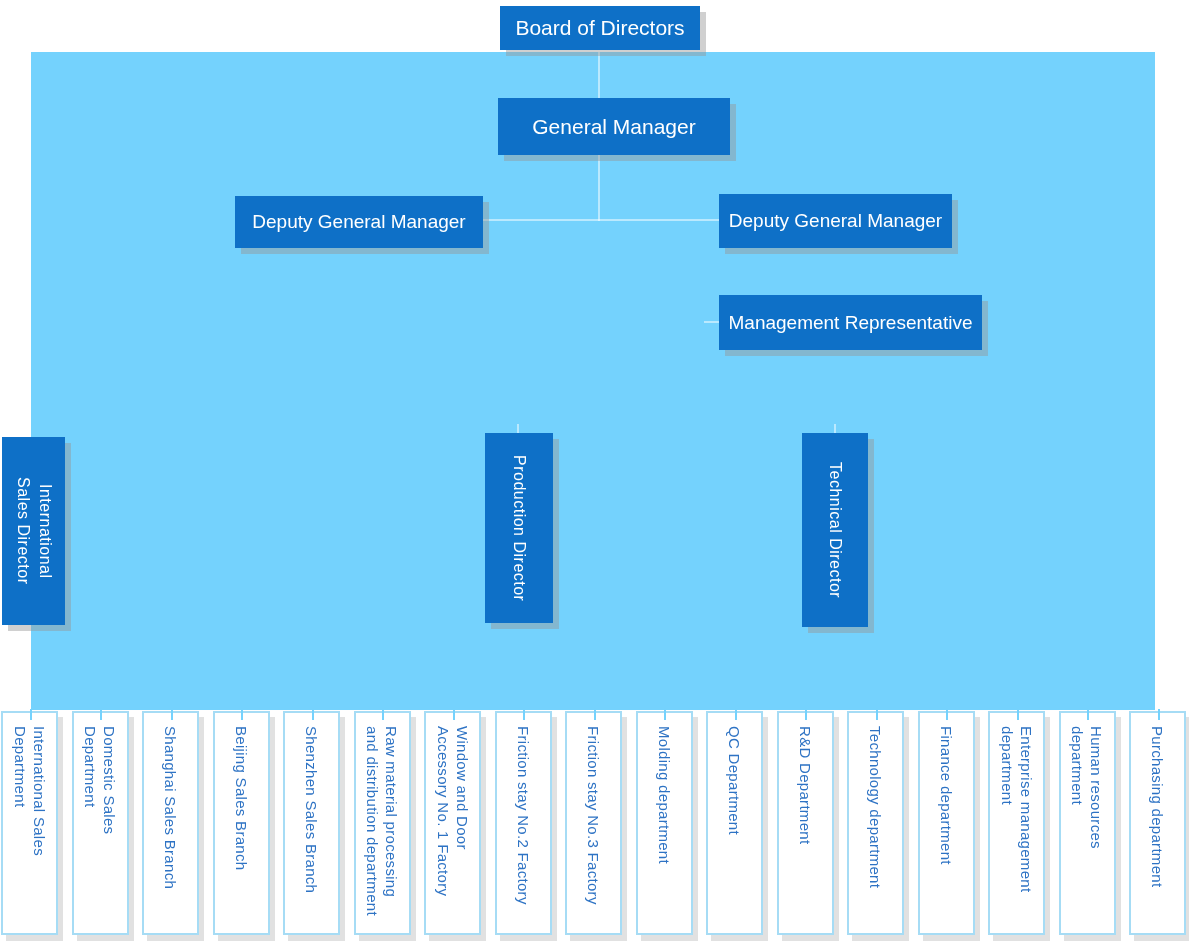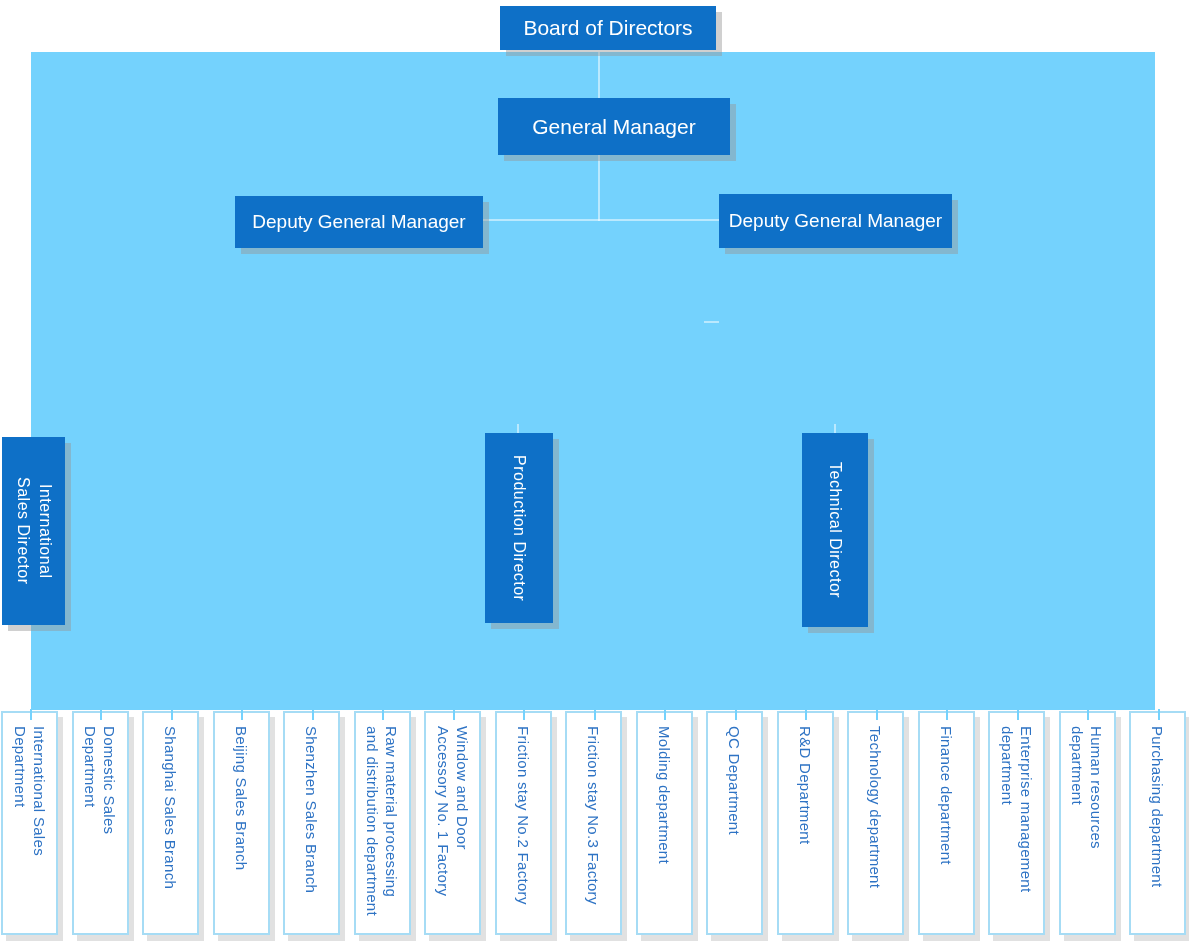--- a/index.html
+++ b/index.html
@@ -19,21 +19,21 @@
   
   .node{
     position:absolute;
     background:#0e70c7;
     color:#ffffff;
     display:flex;align-items:center;justify-content:center;
     box-shadow:6px 6px 0 rgba(150,150,150,0.45);
     text-align:center;
   }
   .node .lbl{white-space:pre-line;}
-  .n-board{left:500px;top:6px;width:216px;height:44px;font-size:21px;}
+  .n-board{left:500px;top:6px;width:200px;height:44px;font-size:21px;}
   .n-gm{left:498px;top:98px;width:232px;height:57px;font-size:21px;}
   .n-dep-l{left:235px;top:196px;width:248px;height:52px;font-size:19px;}
   .n-dep-r{left:719px;top:194px;width:233px;height:54px;font-size:19px;}
   .n-mr{left:719px;top:295px;width:263px;height:55px;font-size:19px;}
   .vert{align-items:center;justify-content:center;}
   .vert .lbl{
     writing-mode:vertical-rl;
     line-height:22px;
     letter-spacing:0.5px;
   }
@@ -98,20 +98,23 @@
   </div>
   <div class="node n-gm">
     <span class="lbl">General Manager</span>
   </div>
   <div class="node n-dep-l">
     <span class="lbl">Deputy General Manager</span>
   </div>
   <div class="node n-dep-r">
     <span class="lbl">Deputy General Manager</span>
   </div>
+  <div class="node n-mr">
+    <span class="lbl">Management Representative</span>
+  </div>
 
   <div class="node vert n-isd">
     <span class="lbl">International
 Sales Director</span>
   </div>
   <div class="node vert n-pd">
     <span class="lbl">Production Director</span>
   </div>
   <div class="node vert n-td">
     <span class="lbl">Technical Director</span>

